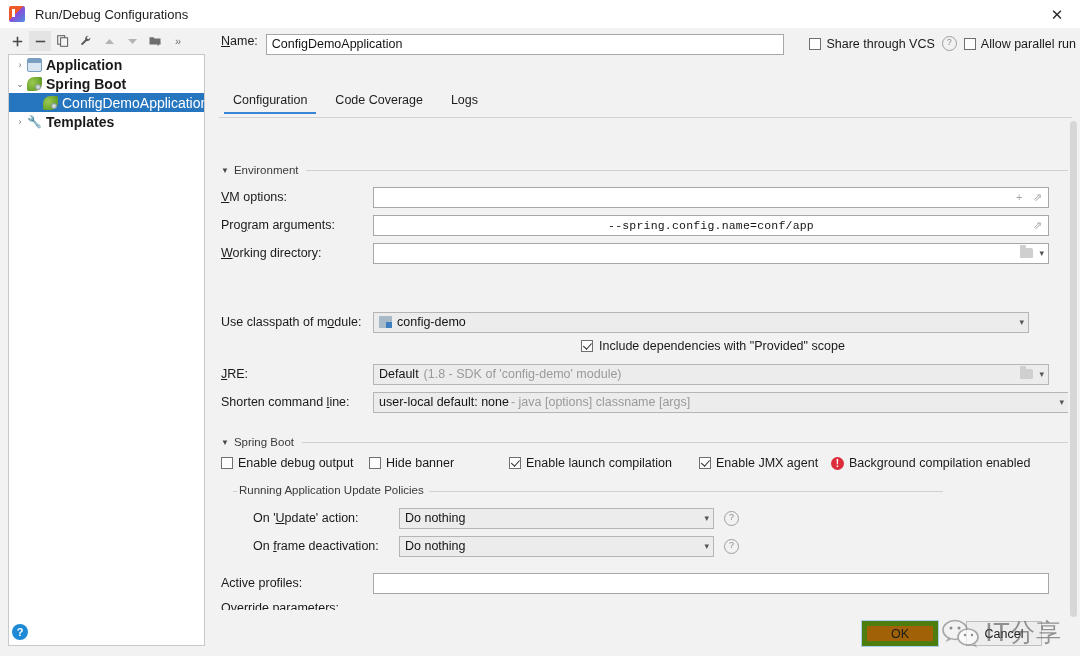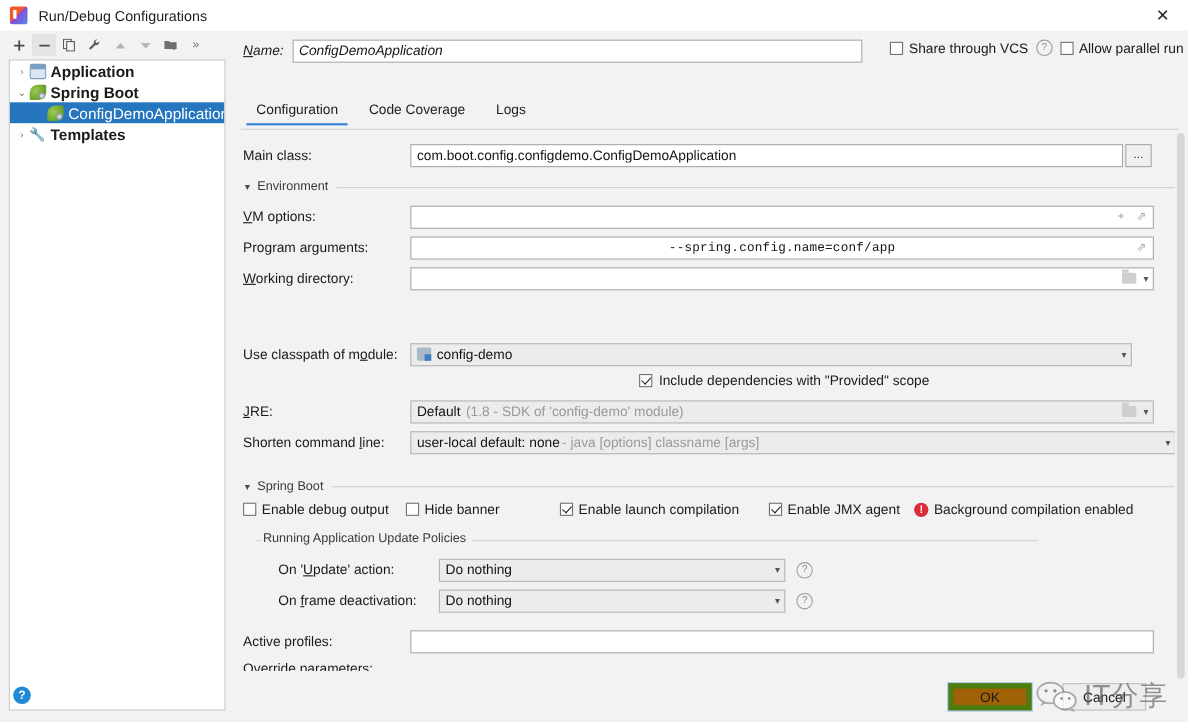--- a/index.html
+++ b/index.html
@@ -153,22 +153,20 @@
   .right {
     position: absolute;
     left: 213px; top: 0;
     right: 0; bottom: 0;
   }
   .name-row {
     position: absolute;
     left: 8px; top: 6px;
     right: 16px; height: 24px;
     display: flex;
-    align-items: center;
-    font-style: italic;
   }
   .name-label { margin-right: 8px; font-size: 12.5px; }
   .u { text-decoration: underline; }
   .name-input {
     width: 518px; height: 21px;
     background: #ffffff;
     border: 1px solid #a7a7a7;
     box-sizing: border-box;
     padding: 0 5px;
     font-family: "Liberation Sans", sans-serif;
@@ -572,27 +570,20 @@
 
     <div class="tabs">
       <div class="tab active">Configuration</div>
       <div class="tab">Code Coverage</div>
       <div class="tab">Logs</div>
     </div>
     <div class="tabs-sep"></div>
 
     <div class="form">
 
-      <div class="row" style="top:10px; right:8px;">
-        <span class="lbl">Main class:</span>
-        <div class="field" style="width:648px;">
-          <span class="val">com.boot.config.configdemo.ConfigDemoApplication</span>
-        </div>
-        <div class="btn-ellipsis">...</div>
-      </div>
 
       <div class="section" style="top:43px;">
         <span class="tri">▼</span>
         <span>Environment</span>
         <span class="sline"></span>
       </div>
 
       <div class="row" style="top:66px;">
         <span class="lbl"><span class="u">V</span>M options:</span>
         <div class="field" style="width:676px;">

